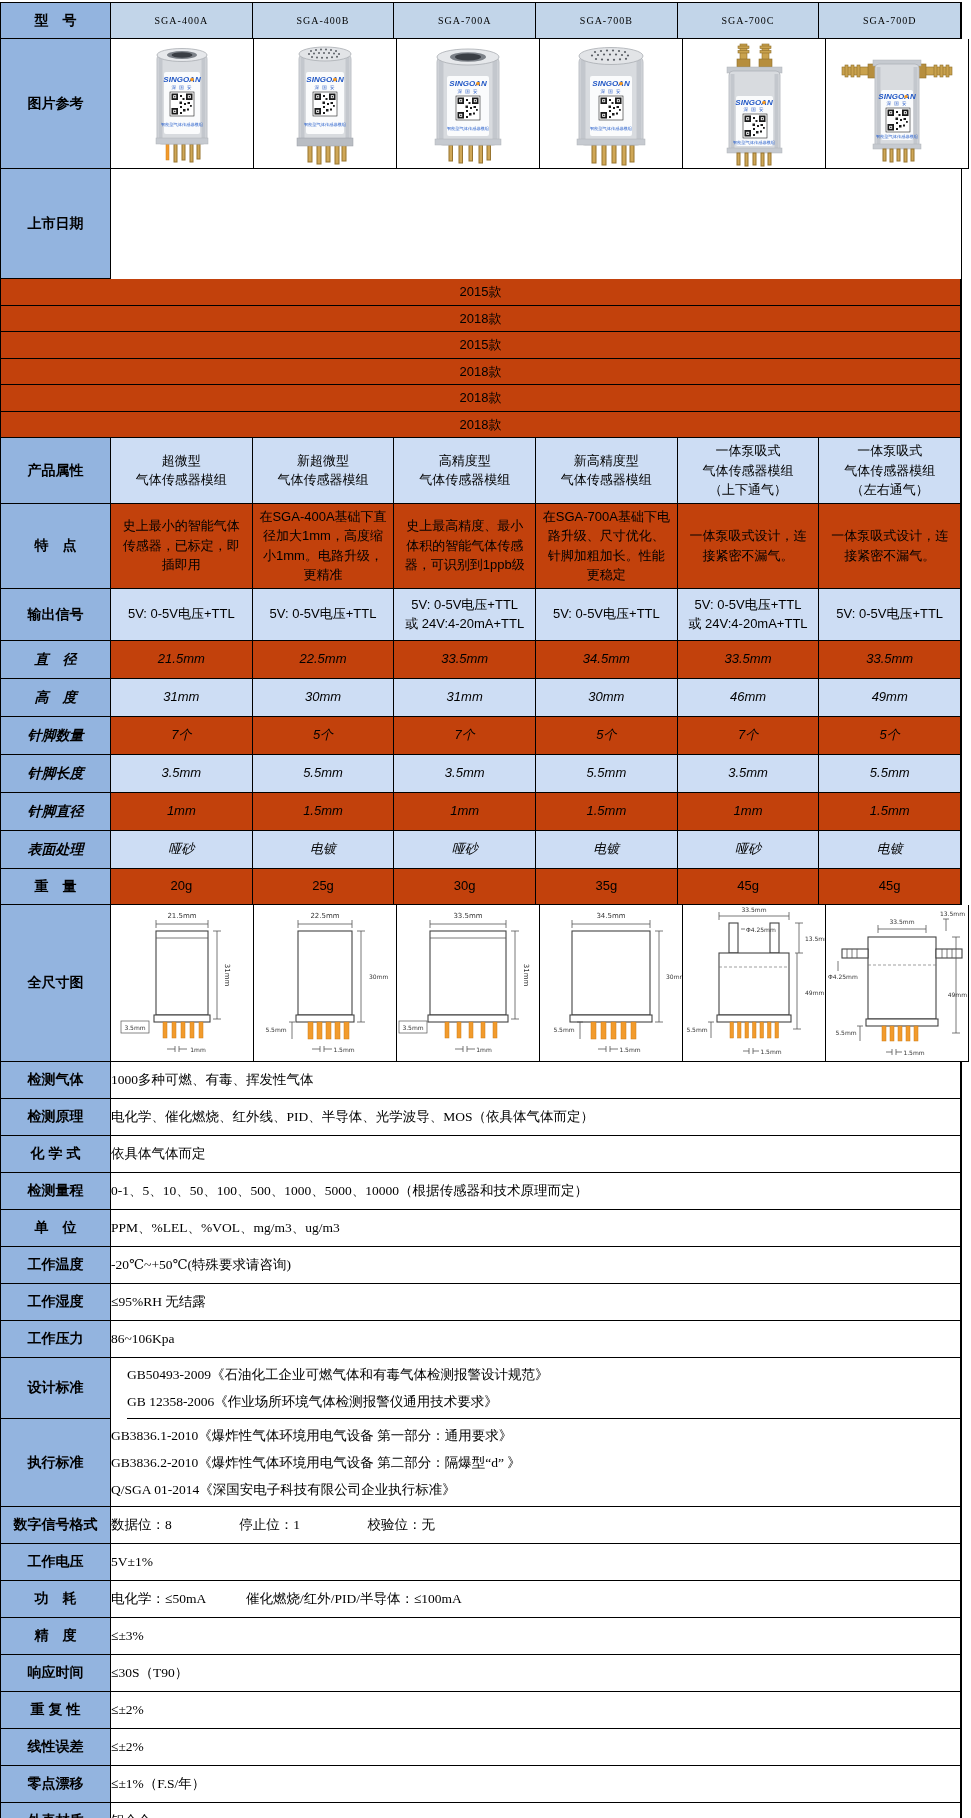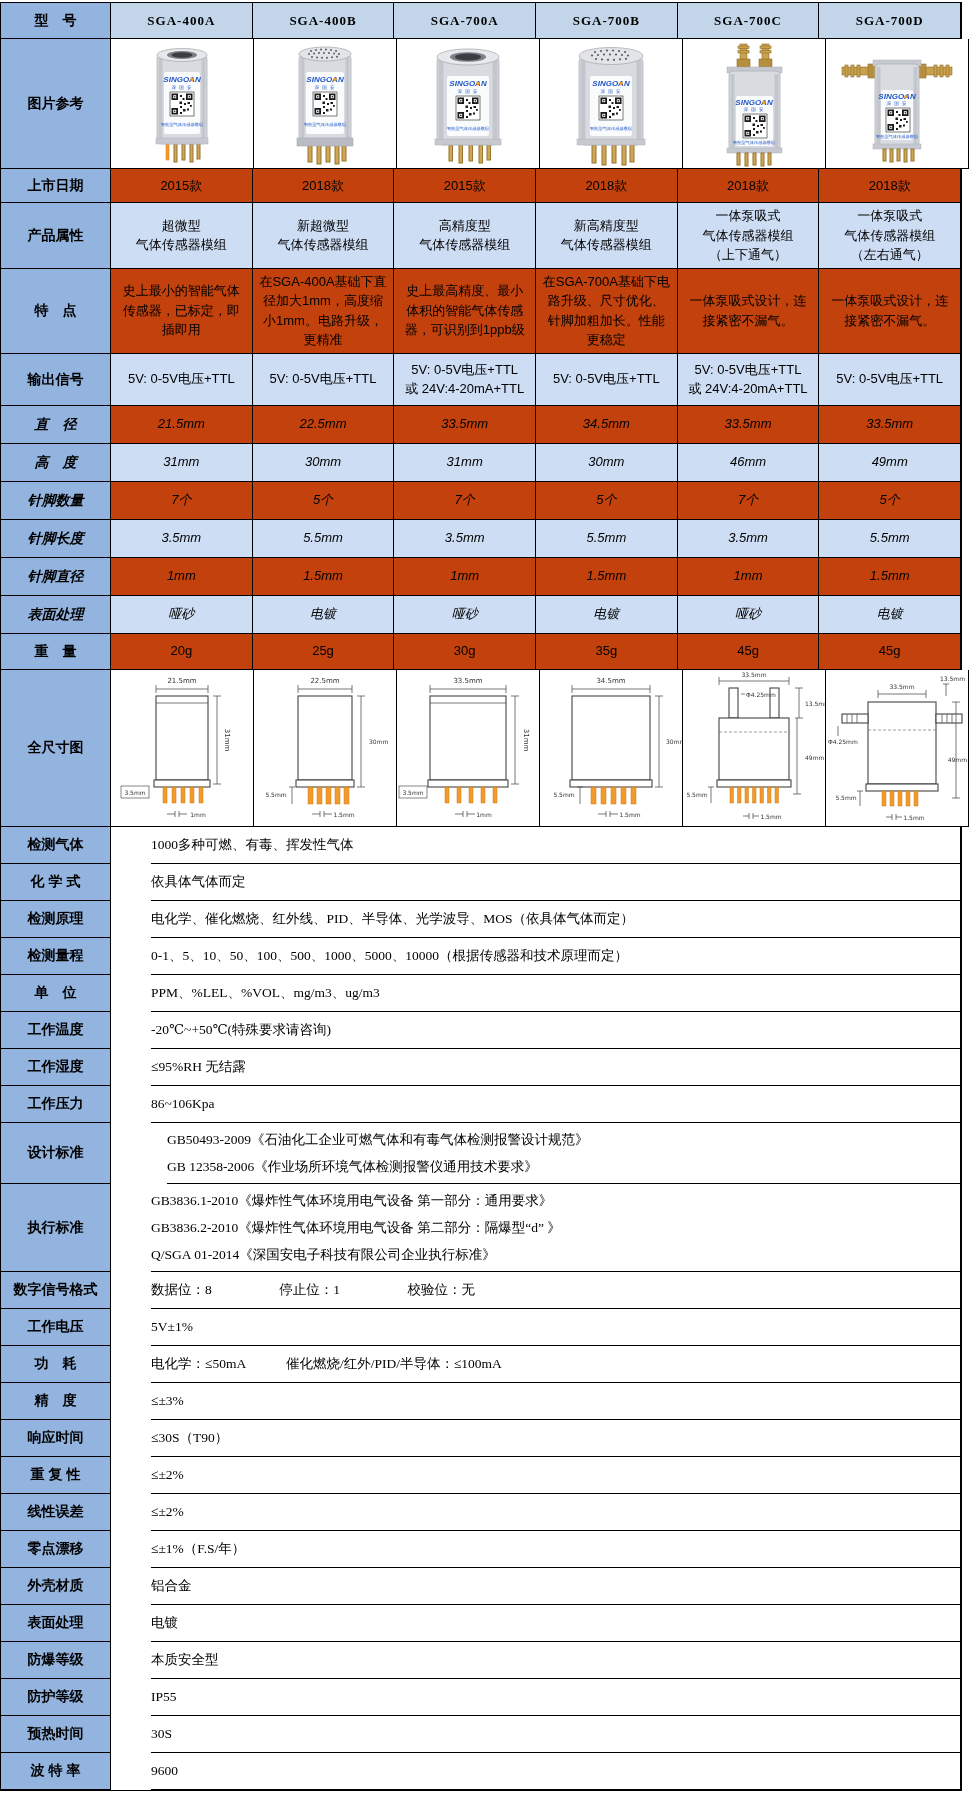--- a/index.html
+++ b/index.html
@@ -7,32 +7,32 @@
   .wrap{width:960px;margin:2px 0 0 0;border:1px solid #000;background:#fff;}
   .row{display:flex;align-items:stretch;}
   .row>div{box-sizing:border-box;border-right:1px solid #000;border-bottom:1px solid #000;}
   .label{width:110px;flex:0 0 110px;background:#93b4df;display:flex;align-items:center;justify-content:center;
          text-align:center;font-weight:700;font-size:14px;line-height:1.35;white-space:pre-line;padding:2px;}
   .v{flex:1 1 0;display:flex;align-items:center;justify-content:center;text-align:center;
      font-size:13px;line-height:1.5;padding:3px 6px;white-space:pre-line;}
   .bgA .v{background:#c2410c;}
   .bgB .v{background:#cdddf4;}
   .header .v{background:#c2d5e9;font-family:"Liberation Serif","DejaVu Serif",serif;
-             font-weight:700;font-size:13px;letter-spacing:1px;}
+             font-weight:400;font-size:10px;letter-spacing:1px;}
   .header{min-height:36px;border-radius:14px;}
   .photos .v,.diags .v{background:#fff;padding:0;}
   .photos{min-height:130px;}
   .diags{min-height:156px;}
-  .h34{min-height:34px;} .h36{min-height:36px;} .h38{min-height:38px;font-style:italic;}
+  .h34{min-height:34px;flex-direction:column;} .h36{min-height:36px;} .h38{min-height:38px;font-style:italic;}
   .h52{min-height:52px;} .h60{min-height:60px;} .h72{min-height:72px;}
   .frow{display:flex;align-items:stretch;}
   .frow>div{box-sizing:border-box;border-right:1px solid #000;border-bottom:1px solid #000;}
   .fv{flex:1 1 0;display:flex;align-items:center;justify-content:flex-start;text-align:left;
       font-family:"Liberation Serif","DejaVu Serif",serif;font-size:13.5px;line-height:2.0;
-      padding:3px 0;white-space:pre-line;margin-left:40px;}
+      padding:3px 0;white-space:pre-line;}
   .frow{min-height:37px;}
   .tall2{min-height:58px;gap:16px;} .tall3{min-height:86px;}
   svg.photo{width:142px;height:128px;display:block;margin:0 auto;}
   svg.diag{width:142px;height:152px;display:block;margin:2px auto;}
   .bname{font:italic 700 8px "Liberation Sans",sans-serif;fill:#1f55c4;}
   .bcn{font:4.5px "Liberation Sans",sans-serif;fill:#1f55c4;letter-spacing:1px;}
   .bcap{font:4.2px "Liberation Sans",sans-serif;fill:#2b62cc;}
   .dtx{font:7px "DejaVu Sans",sans-serif;fill:#333;}
   .dtx6{font:6px "DejaVu Sans",sans-serif;fill:#333;}
   .dline{stroke:#555;stroke-width:0.8;fill:none;}
@@ -544,27 +544,27 @@
         <path class="dline" d="M60 145 H66 M70 145 H76 M66 142 V148 M70 142 V148"></path>
         <text class="dtx6" x="88" y="147.5" text-anchor="middle">1.5mm</text>
       </svg>
     </div>
   </div>
 
   <div class="frow bgA">
     <div class="label">检测气体</div>
     <div class="fv">1000多种可燃、有毒、挥发性气体</div>
   </div>
+  <div class="frow bgA">
+    <div class="label">检测原理</div>
+    <div class="fv">电化学、催化燃烧、红外线、PID、半导体、光学波导、MOS（依具体气体而定）</div>
+  </div>
   <div class="frow bgB">
     <div class="label">化 学 式</div>
     <div class="fv">依具体气体而定</div>
-  </div>
-  <div class="frow bgA">
-    <div class="label">检测原理</div>
-    <div class="fv">电化学、催化燃烧、红外线、PID、半导体、光学波导、MOS（依具体气体而定）</div>
   </div>
   <div class="frow bgB">
     <div class="label">检测量程</div>
     <div class="fv">0-1、5、10、50、100、500、1000、5000、10000（根据传感器和技术原理而定）</div>
   </div>
   <div class="frow bgB">
     <div class="label">单　位</div>
     <div class="fv">PPM、%LEL、%VOL、mg/m3、ug/m3</div>
   </div>
   <div class="frow bgA">

